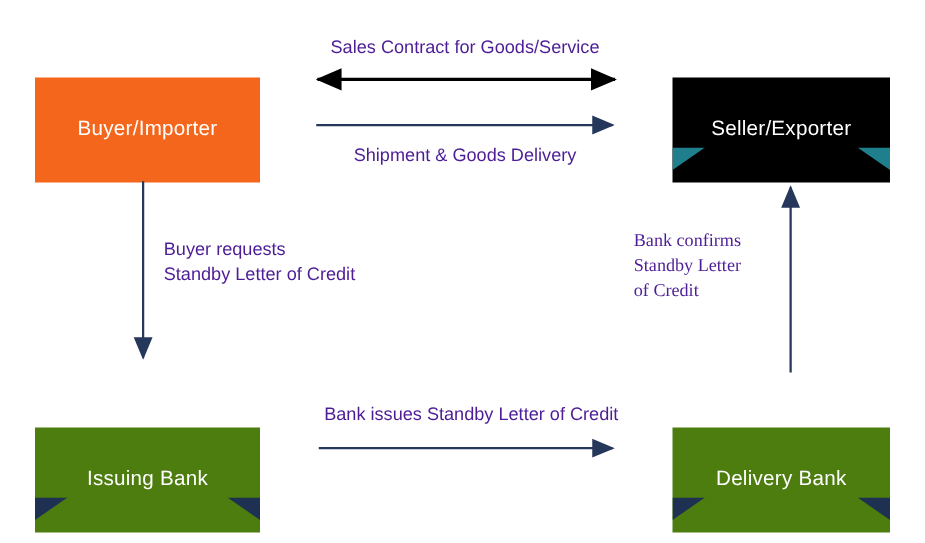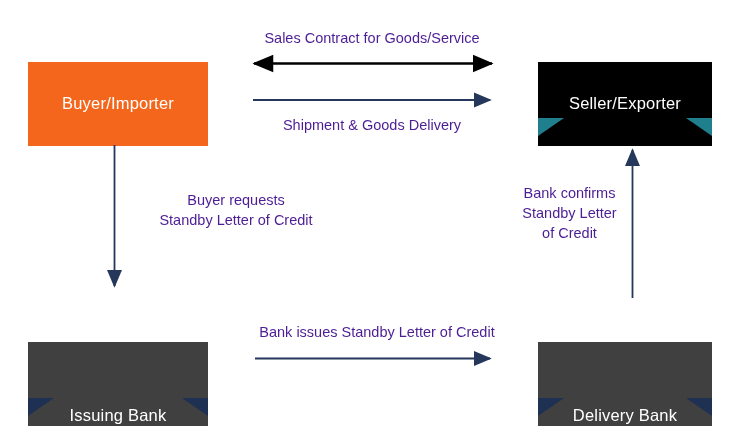--- a/index.html
+++ b/index.html
@@ -63,32 +63,32 @@
     height: 16px;
     background: linear-gradient(to bottom,
                 rgba(0,0,0,0.22) 0%,
                 rgba(0,0,0,0.10) 35%,
                 rgba(0,0,0,0.0) 100%);
     z-index: 1;
   }
 
   .node.orange .body { background: #F4661B; }
   .node.teal   .body { background: #000000; }
-  .node.navy   .body { background: #404040; align-items: flex-end; }
+  .node.navy   .body { background: #4d7c0f; }
 
   
   .conn-label {
     position: absolute;
     color: #4c1d95;
     font-size: 14.5px;
     line-height: 1.38;
     white-space: pre-line;
   }
   .conn-label.center { text-align: center; }
-  .conn-label.left   { text-align: center; }
+  .conn-label.left   { text-align: left; }
 
   
   #arrows {
     position: absolute;
     left: 0;
     top: 0;
     width: 740px;
     height: 434px;
     z-index: 3;
     pointer-events: none;
@@ -201,19 +201,19 @@
     </div>
   </div>
 
   <div class="conn-label center" style="left:232px; top:28px; width:280px;">Sales Contract for Goods/Service</div>
 
   <div class="conn-label center" style="left:232px; top:115px; width:280px;">Shipment &amp; Goods Delivery</div>
 
   <div class="conn-label left" style="left:131px; top:190px; width:210px;">Buyer requests
 Standby Letter of Credit</div>
 
-  <div class="conn-label left" style="left:507px; top:183px; width:125px;">Bank confirms
+  <div class="conn-label left" style="left:507px; top:183px; width:125px;font-family:Liberation Serif, serif;">Bank confirms
 Standby Letter
 of Credit</div>
 
   <div class="conn-label center" style="left:232px; top:322px; width:290px;">Bank issues Standby Letter of Credit</div>
 
 </div>
 
 </body></html>

